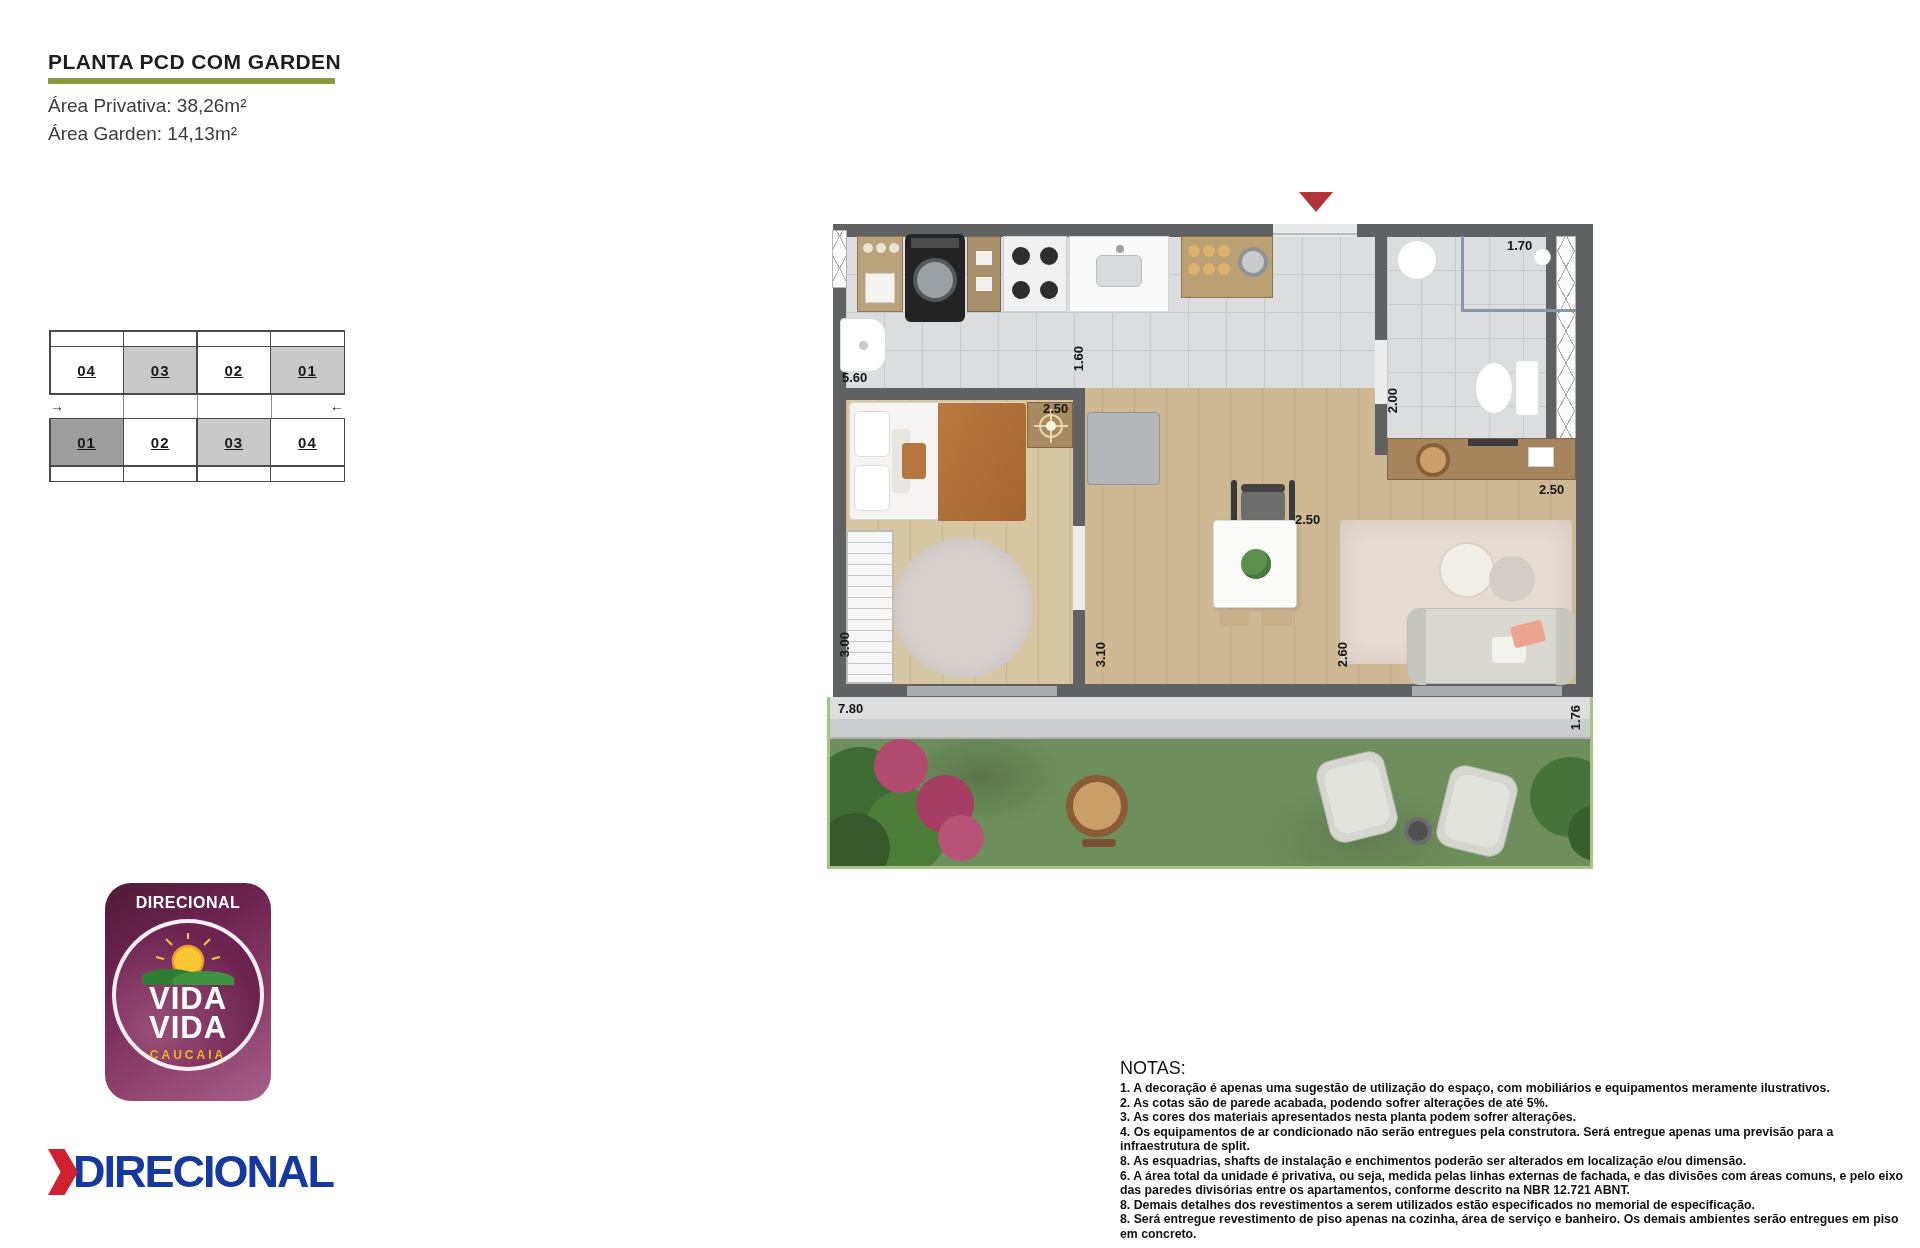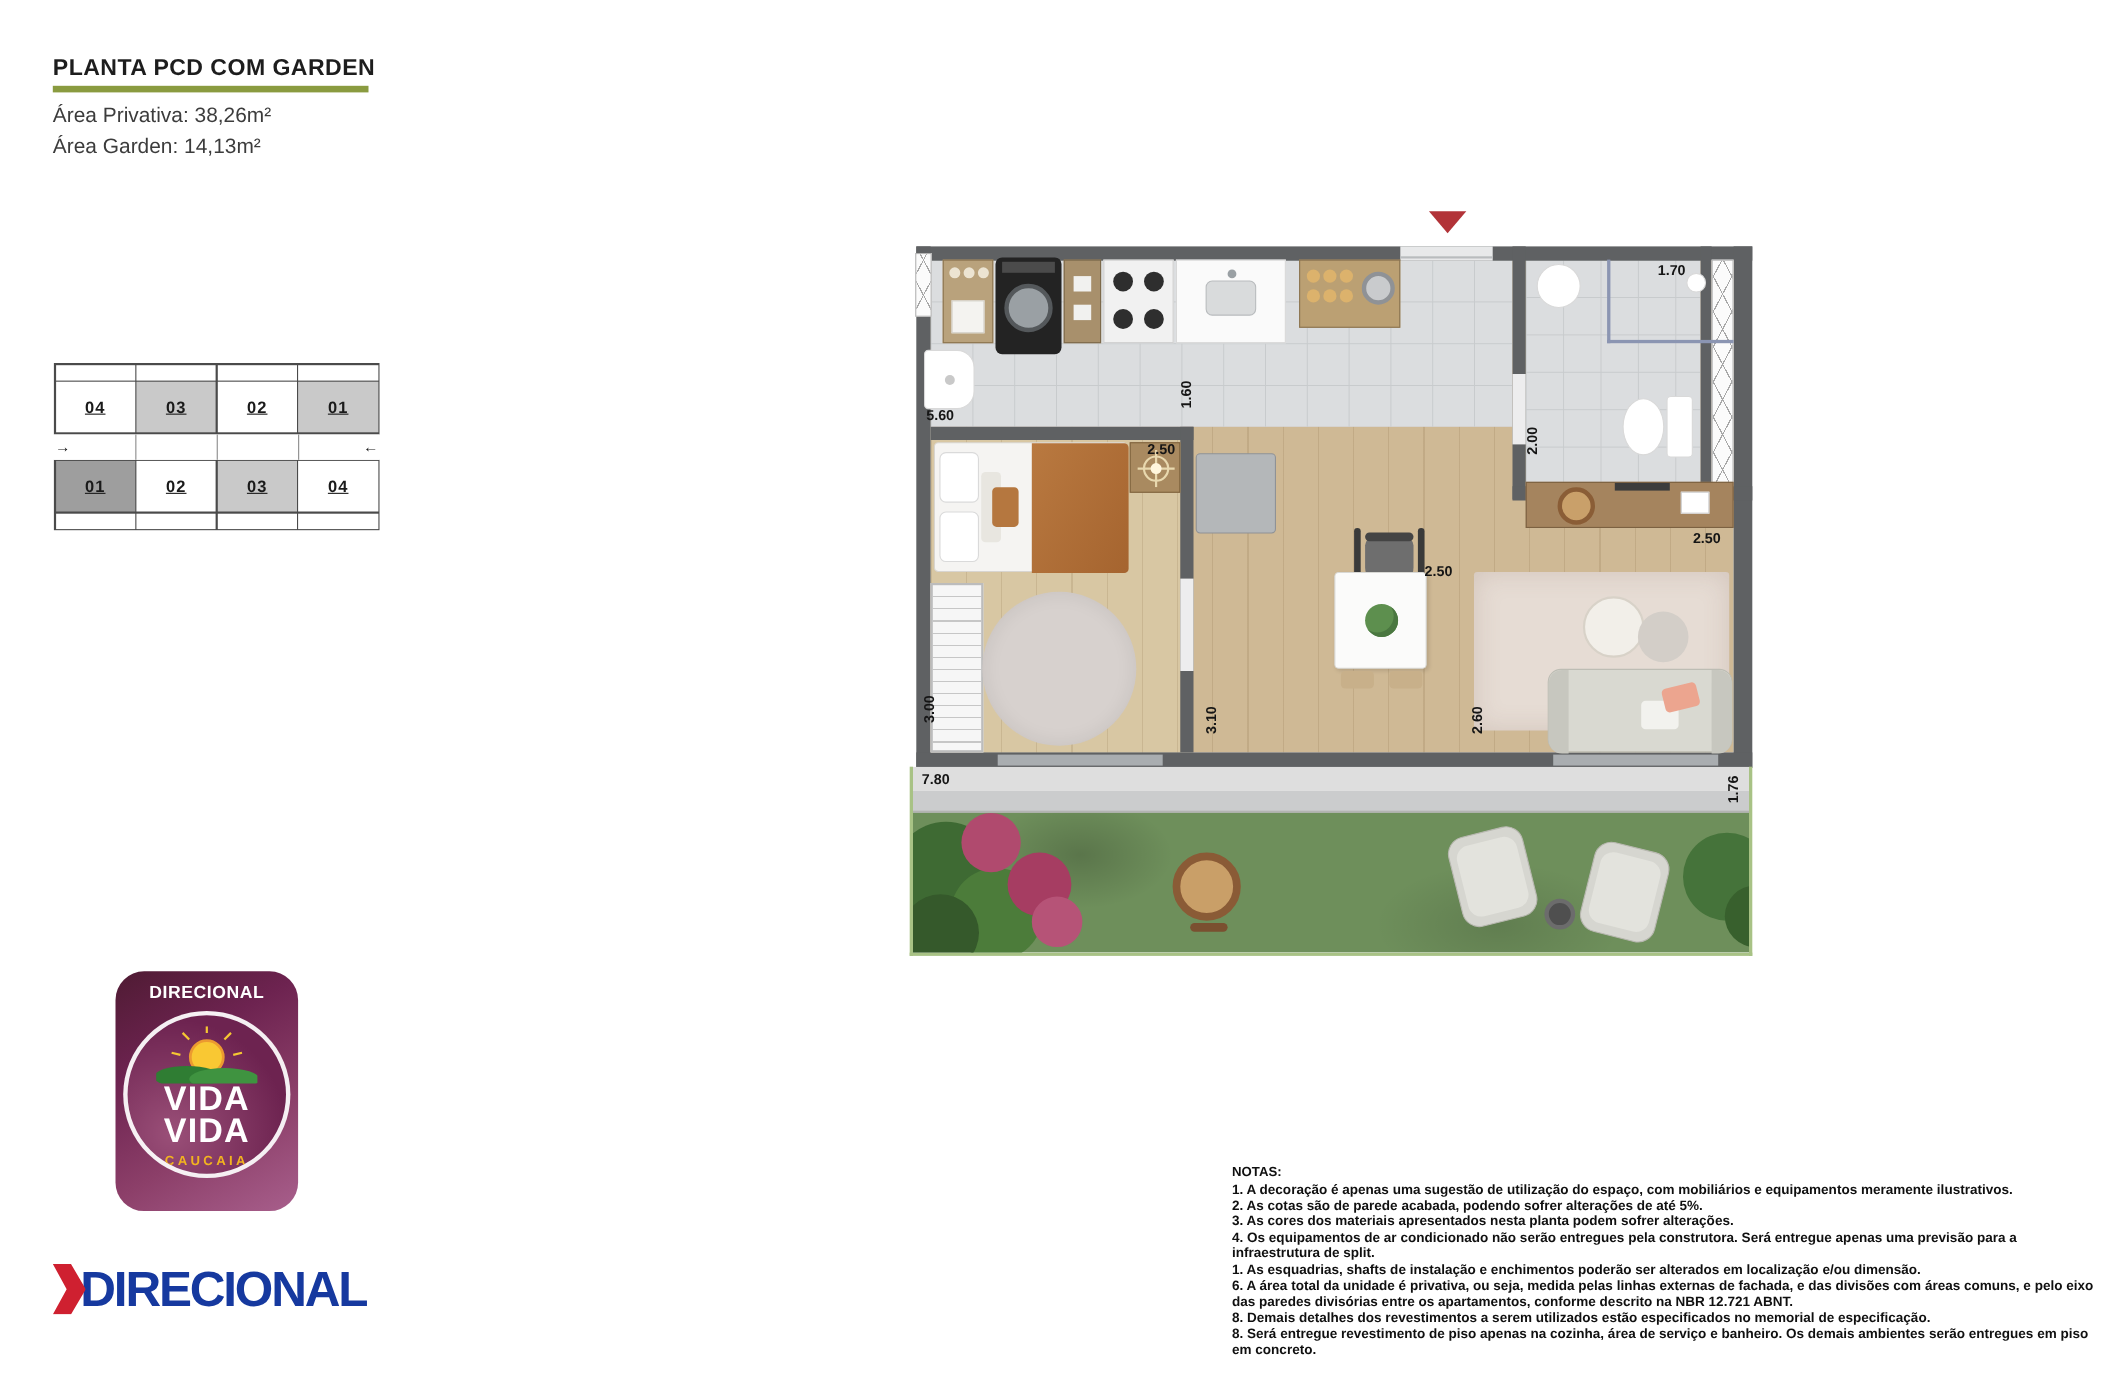--- a/index.html
+++ b/index.html
@@ -69,21 +69,21 @@
                display:flex; flex-direction:column; align-items:center;}
   .badge .vn{color:#fff; font-weight:800; font-size:31px; line-height:.92; letter-spacing:1px;}
   .badge .city{color:var(--caucaia-yellow); font-weight:800; font-size:12px; letter-spacing:3px; margin-top:6px;}
   .wordmark{position:absolute; left:48px; top:1146px; display:flex; align-items:center;}
   .wordmark .chev{width:30px; height:46px; background:var(--brand-red);
                   clip-path:polygon(0% 0%, 55% 0%, 100% 50%, 55% 100%, 0% 100%, 42% 50%);}
   .wordmark .txt{font-size:45px; font-weight:800; color:var(--brand-blue); letter-spacing:-2px; margin-left:-5px;}
 
   
   .notes{position:absolute; left:1120px; top:1058px; width:795px; color:#101010;}
-  .notes .nt{font-size:12px; font-weight:700; margin-bottom:2px;}
+  .notes .nt{font-size:18px; font-weight:400; margin-bottom:2px;}
   .notes .ni{font-size:12.3px; line-height:14.6px;font-weight:bold;}
 </style>
 </head>
 <body>
 
 <div class="page">
 
   <div class="hdr">
     <h1>PLANTA PCD COM GARDEN</h1>
     <div class="rule"></div>
@@ -303,19 +303,19 @@
     <div class="chev"></div>
     <div class="txt">DIRECIONAL</div>
   </div>
 
   <div class="notes">
     <div class="nt">NOTAS:</div>
     <div class="ni">1. A decoração é apenas uma sugestão de utilização do espaço, com mobiliários e equipamentos meramente ilustrativos.</div>
     <div class="ni">2. As cotas são de parede acabada, podendo sofrer alterações de até 5%.</div>
     <div class="ni">3. As cores dos materiais apresentados nesta planta podem sofrer alterações.</div>
     <div class="ni">4. Os equipamentos de ar condicionado não serão entregues pela construtora. Será entregue apenas uma previsão para a infraestrutura de split.</div>
-    <div class="ni">1. As esquadrias, shafts de instalação e enchimentos poderão ser alterados em localização e/ou dimensão.</div>
+    <div class="ni">8. As esquadrias, shafts de instalação e enchimentos poderão ser alterados em localização e/ou dimensão.</div>
     <div class="ni">6. A área total da unidade é privativa, ou seja, medida pelas linhas externas de fachada, e das divisões com áreas comuns, e pelo eixo das paredes divisórias entre os apartamentos, conforme descrito na NBR 12.721 ABNT.</div>
     <div class="ni">8. Demais detalhes dos revestimentos a serem utilizados estão especificados no memorial de especificação.</div>
     <div class="ni">8. Será entregue revestimento de piso apenas na cozinha, área de serviço e banheiro. Os demais ambientes serão entregues em piso em concreto.</div>
   </div>
 
 </div>
 
 </body></html>

